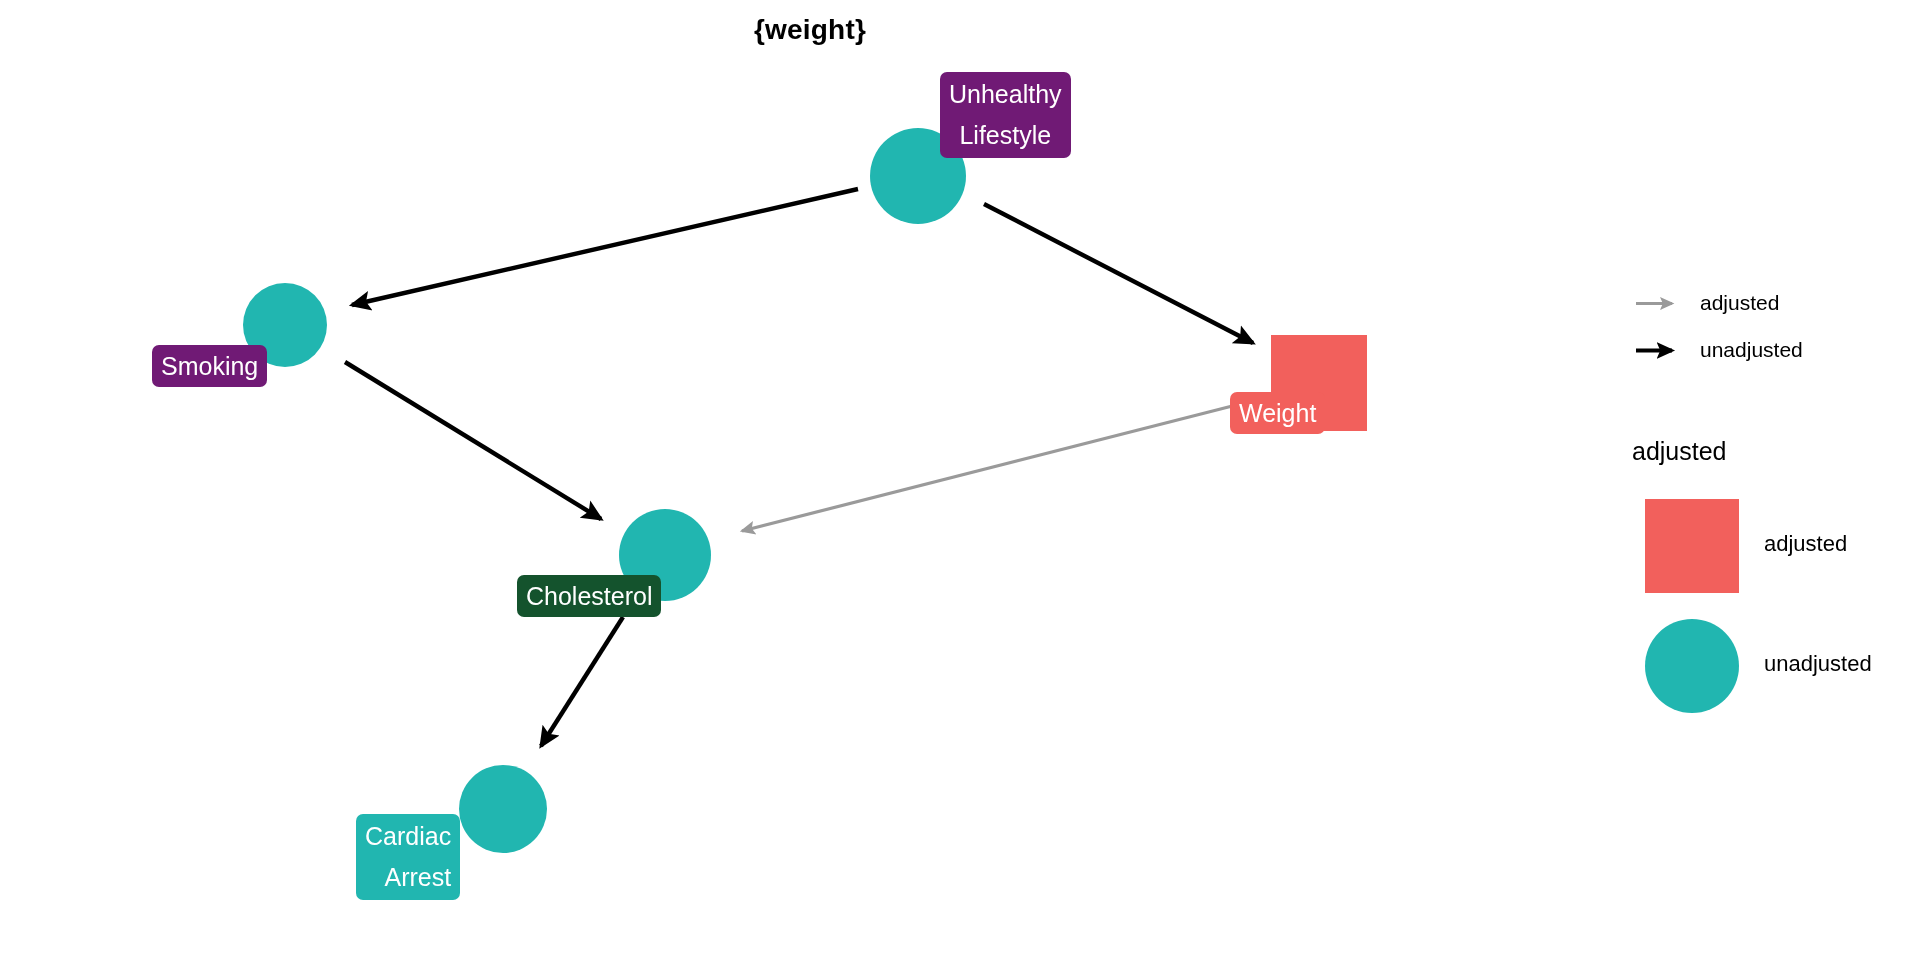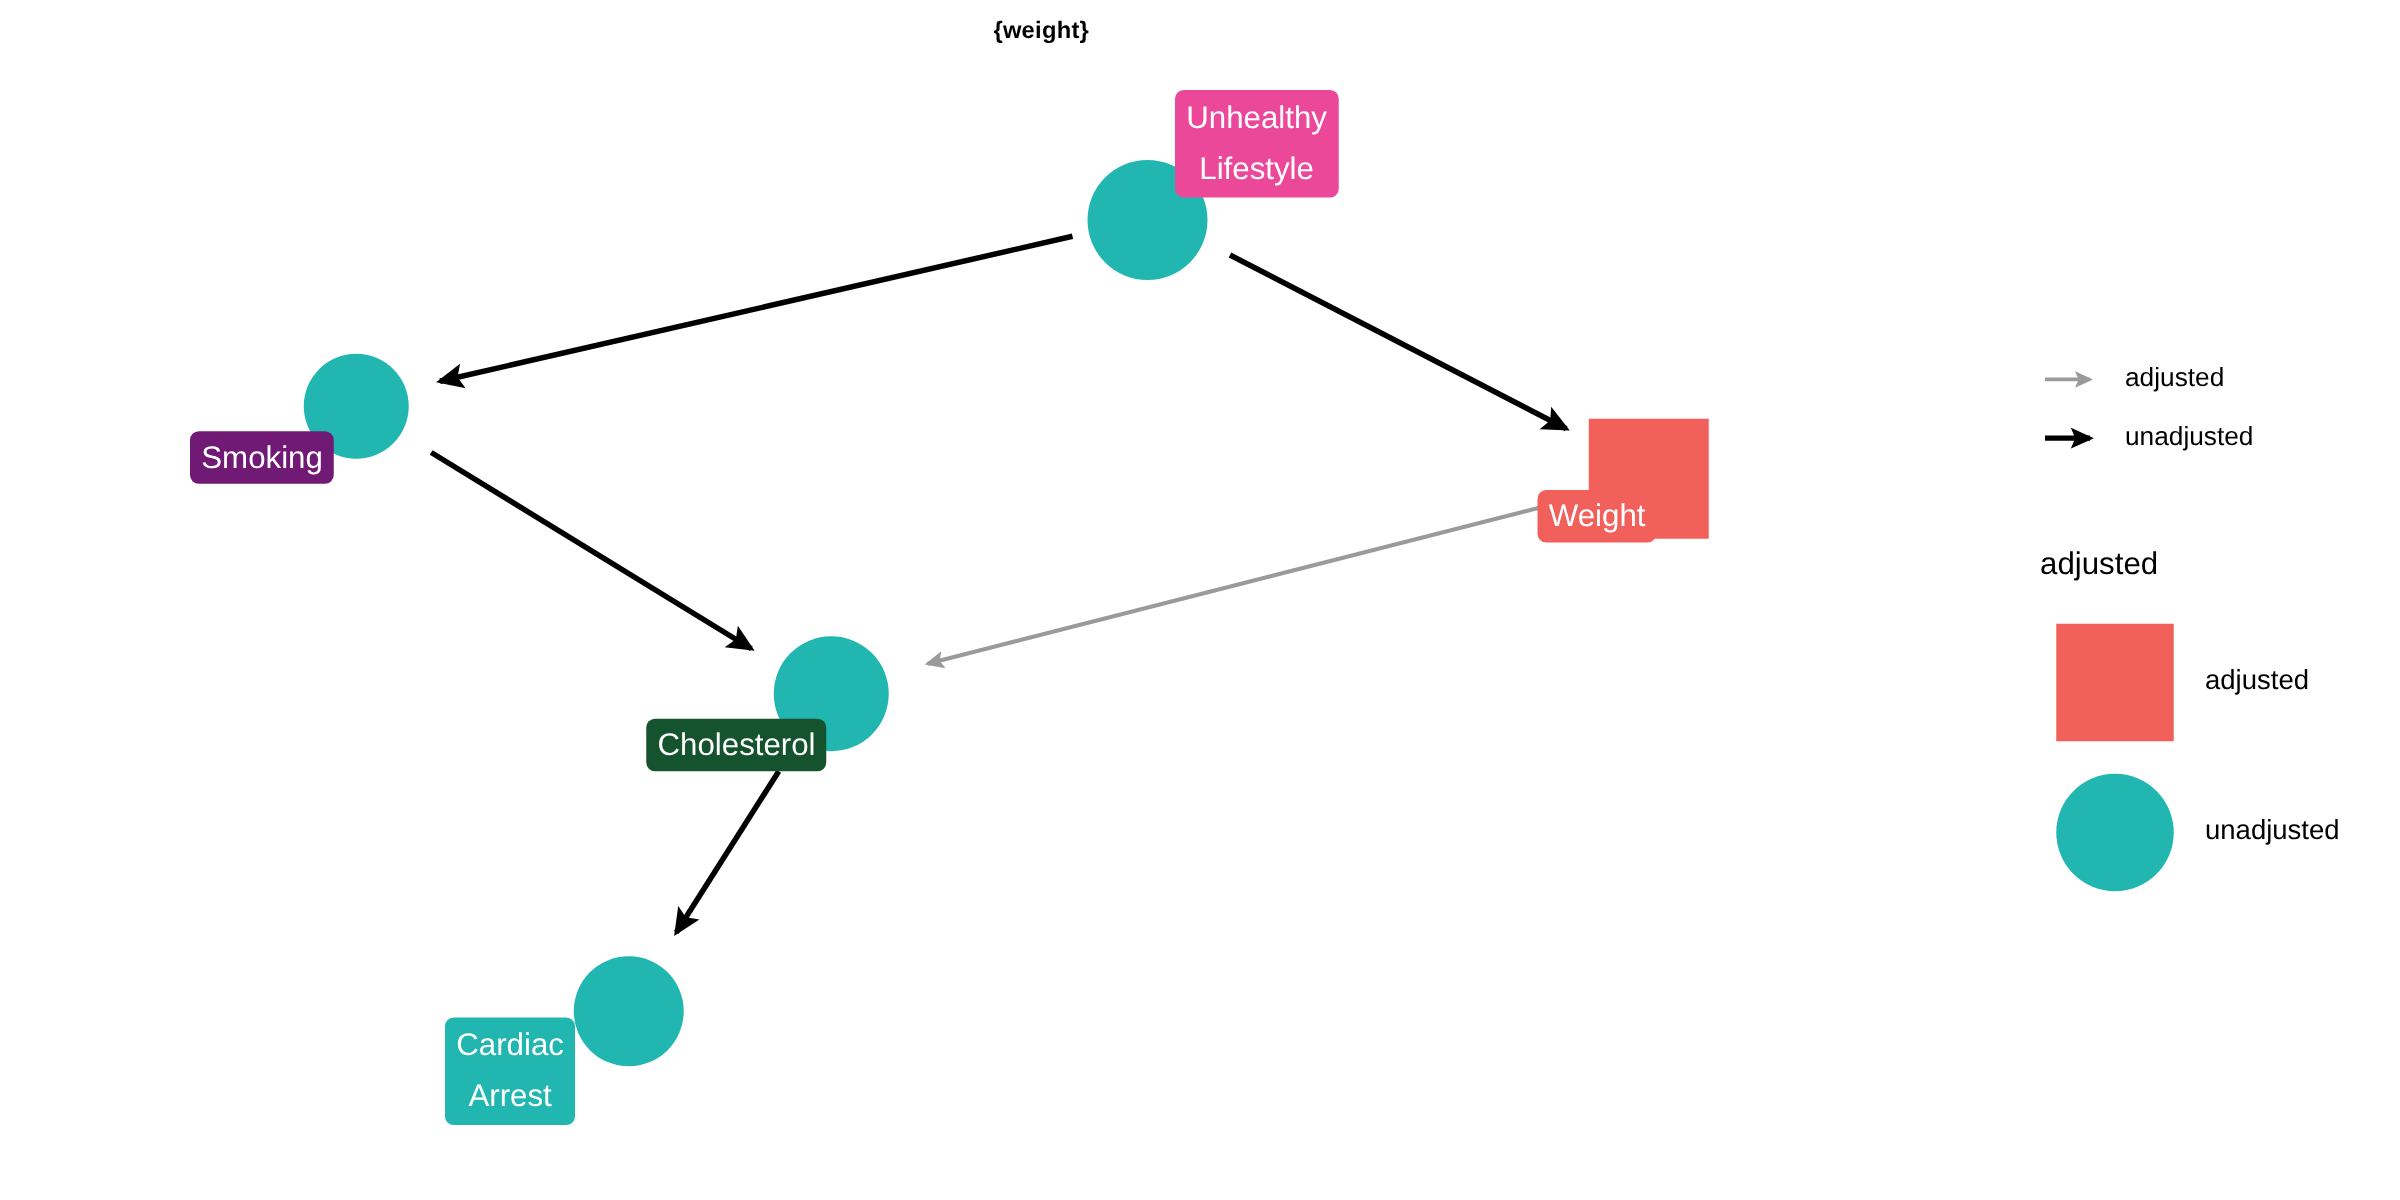--- a/index.html
+++ b/index.html
@@ -22,25 +22,24 @@
     width: 1920px;
     height: 960px;
   }
 
   .title {
     position: absolute;
     left: 0;
     top: 14px;
     width: 1620px;
     text-align: center;
-    font-size: 19px;
+    font-size: 28px;
     font-weight: bold;
     color: #000000;
     letter-spacing: 0.2px;
-    padding-left: 23px;
   }
 
   
   #graph-svg {
     position: absolute;
     left: 0;
     top: 0;
     width: 1920px;
     height: 960px;
   }
@@ -147,30 +146,30 @@
         <line x1="858" y1="189" x2="352" y2="305" stroke="#000000" stroke-width="4.4" marker-end="url(#arrow-black)"></line>
         <line x1="984" y1="204" x2="1253" y2="343" stroke="#000000" stroke-width="4.4" marker-end="url(#arrow-black)"></line>
         <line x1="345" y1="362" x2="601" y2="519" stroke="#000000" stroke-width="4.4" marker-end="url(#arrow-black)"></line>
         <line x1="623" y1="617" x2="541" y2="746" stroke="#000000" stroke-width="4.4" marker-end="url(#arrow-black)"></line>
         <line x1="1248" y1="402" x2="742" y2="531" stroke="#9a9a9a" stroke-width="3.2" marker-end="url(#arrow-gray)"></line>
       </g>
   </svg>
 
   <div id="nodes-layer">
       <div class="node-shape node-circle" style="left: 870px; top: 128px; width: 96px; height: 96px; background: rgb(33, 182, 176);"></div>
-      <div class="node-label two-line" style="left: 940px; top: 72px; background: #ec4899;">Unhealthy
+      <div class="node-label two-line" style="left: 940px; top: 72px; background: #701a75;">Unhealthy
 Lifestyle</div>
       <div class="node-shape node-circle" style="left: 243px; top: 283px; width: 84px; height: 84px; background: rgb(33, 182, 176);"></div>
       <div class="node-label" style="left: 152px; top: 345px; background: #701a75;">Smoking</div>
       <div class="node-shape node-square" style="left: 1271px; top: 335px; width: 96px; height: 96px; background: rgb(242, 96, 92);"></div>
       <div class="node-label" style="left: 1198px; top: 392px; background: rgb(242, 96, 92); margin-left: 32px;">Weight</div>
       <div class="node-shape node-circle" style="left: 619px; top: 509px; width: 92px; height: 92px; background: rgb(33, 182, 176);"></div>
       <div class="node-label" style="left: 517px; top: 575px; background: #14532d;">Cholesterol</div>
       <div class="node-shape node-circle" style="left: 459px; top: 765px; width: 88px; height: 88px; background: rgb(33, 182, 176);"></div>
-      <div class="node-label two-line" style="left: 356px; top: 814px; background: rgb(33, 182, 176);">Cardiac
+      <div class="node-label two-line" style="left: 356px; top: 814px; background: rgb(33, 182, 176); text-align: right;">Cardiac
 Arrest</div>
     </div>
 
   <div class="legend">
 
     <div class="legend-arrow-row">
       <svg class="legend-arrow-glyph" viewBox="0 0 48 47" xmlns="http://www.w3.org/2000/svg">
         <defs>
           <marker id="lg-arrow-gray" viewBox="0 0 10 10" refX="8" refY="5" markerWidth="5" markerHeight="5" orient="auto-start-reverse">
             <path d="M 0 0.6 L 9.6 5 L 0 9.4 L 1.9 5 Z" fill="#9a9a9a"></path>

